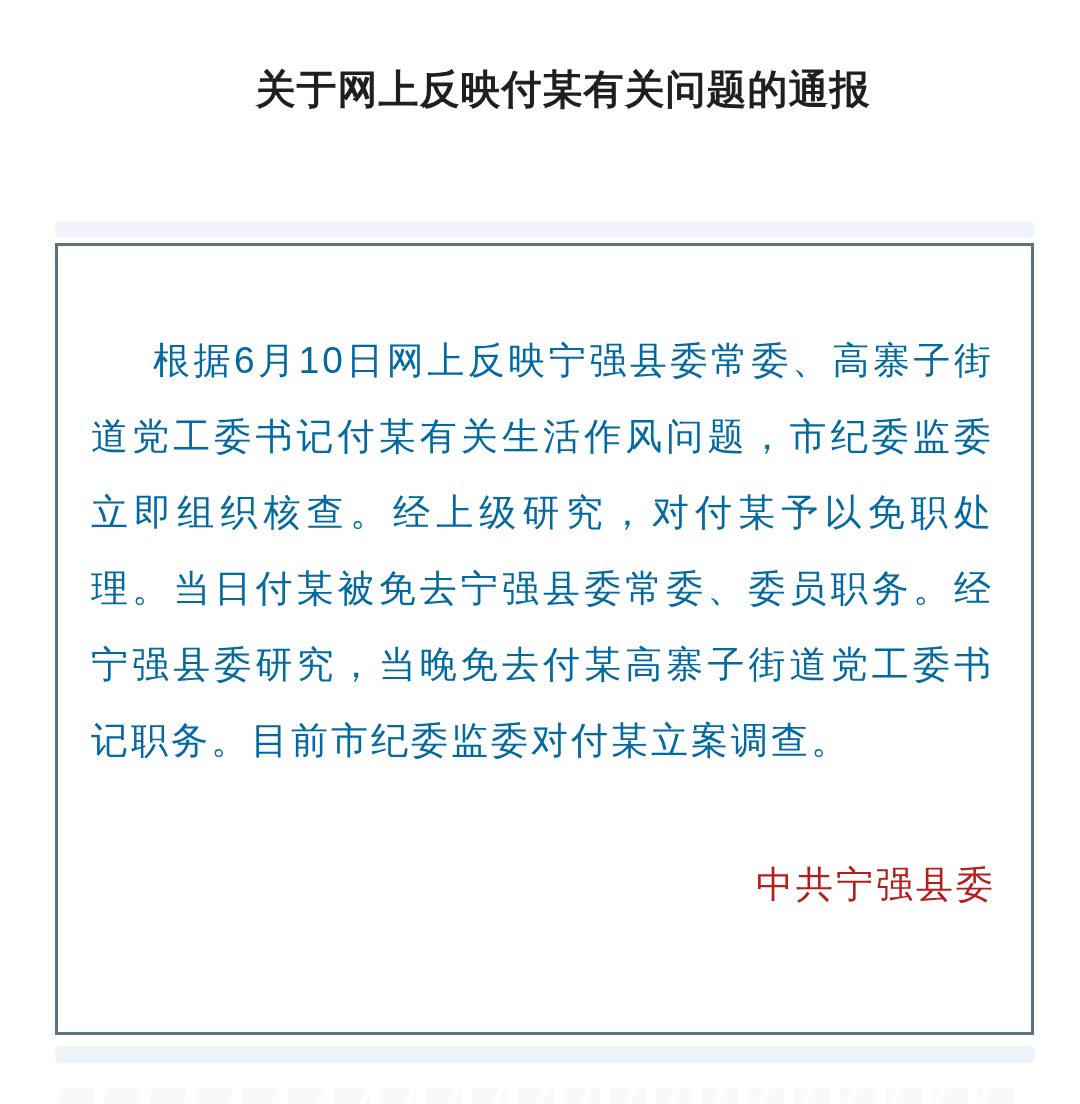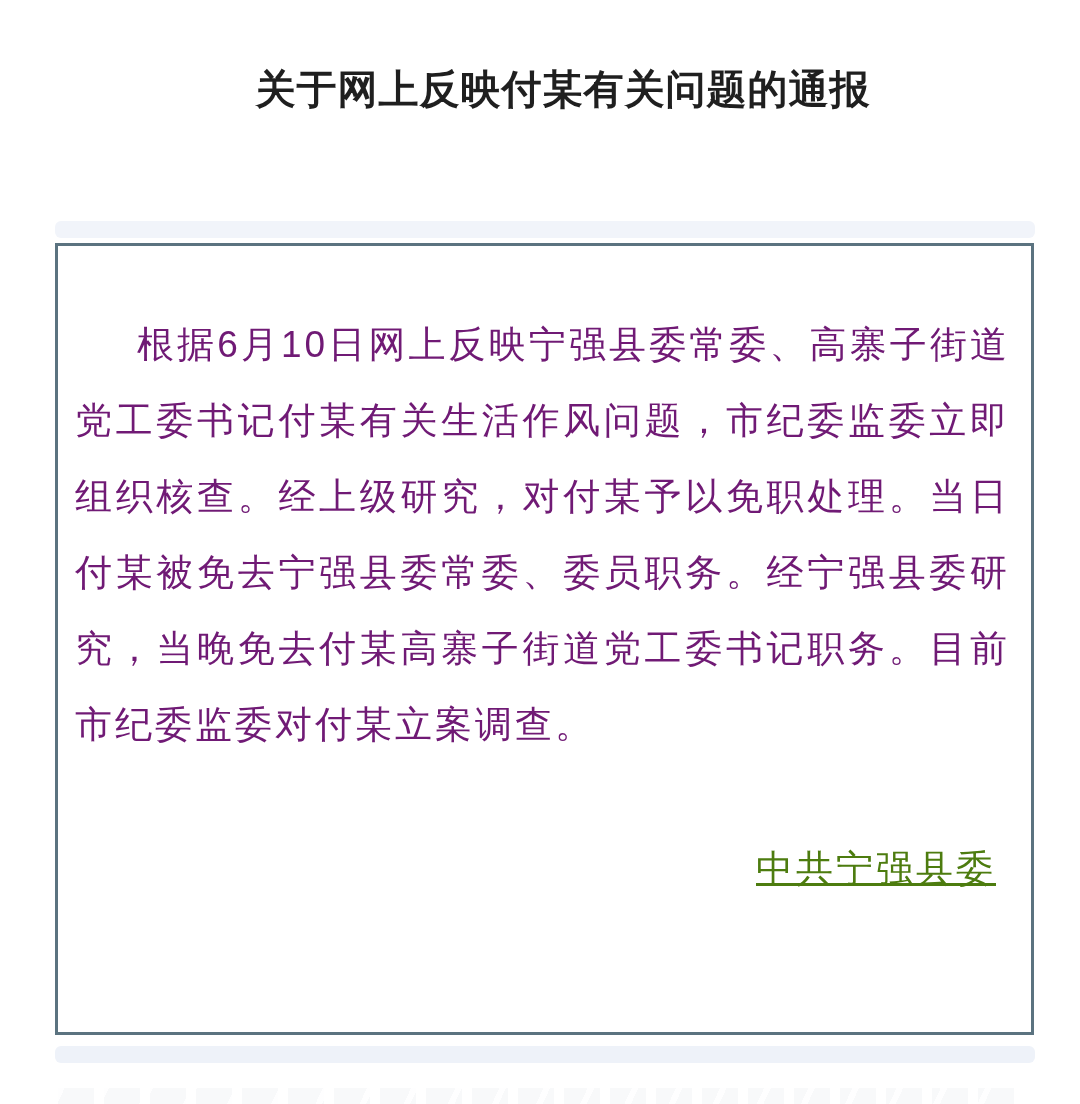--- a/index.html
+++ b/index.html
@@ -45,39 +45,38 @@
     left: 55px;
     top: 243px;
     width: 979px;
     height: 792px;
     box-sizing: border-box;
     background: #ffffff;
     border: 3px solid #5b7380;
     padding: 61px 21px 0 17px;
   }
   .body-text {
-    margin: 0;
+    margin: 16px;
     font-size: 37px;
     line-height: 76px;
     letter-spacing: 3px;
-    color: #701a75;
+    color: #0369a1;
     text-align: justify;
     text-indent: 62px;
   }
   .sign-block {
     margin-top: 68px;
     padding-right: 14px;
     text-align: right;
   }
   .sign-line {
     font-size: 37px;
     line-height: 76px;
     letter-spacing: 3px;
-    color: #4d7c0f;
-    text-decoration: underline;
+    color: #b91c1c;
   }
   .watermark-strip {
     position: absolute;
     left: 58px;
     top: 1088px;
     width: 965px;
     height: 16px;
     background: repeating-linear-gradient(
       90deg,
       #f7f8fa 0px, #f7f8fa 36px,

